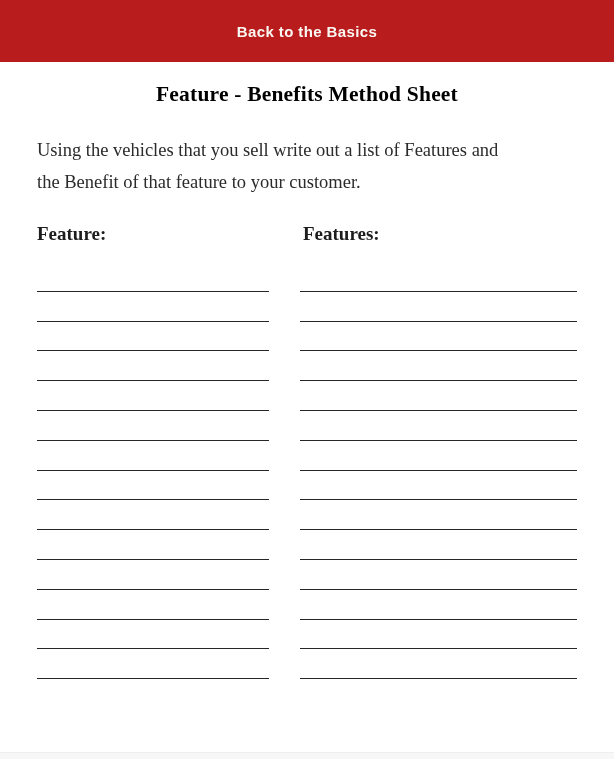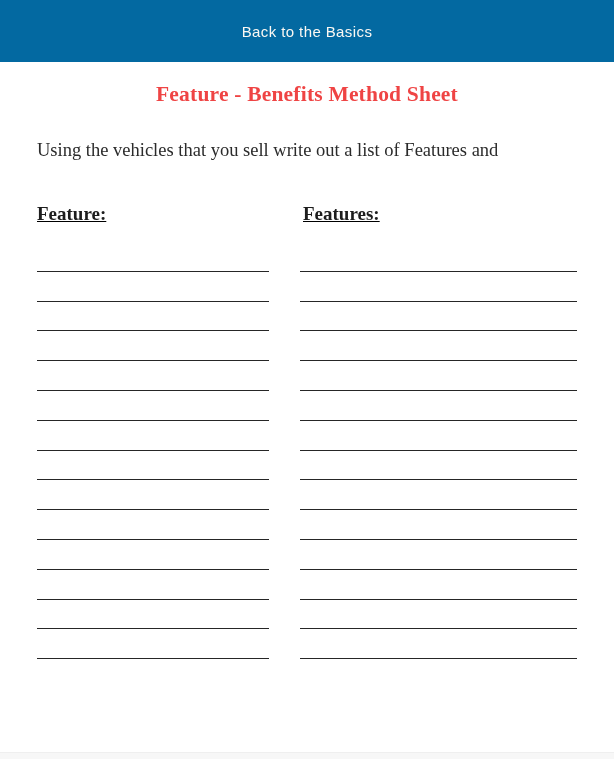--- a/index.html
+++ b/index.html
@@ -24,34 +24,33 @@
     color: #FBF8F3;
     letter-spacing: 0.4px;
   }
   main { padding: 0 37px; }
   h1.sheet-title {
     margin: 19px 0 0 0;
     text-align: center;
     font-size: 21.5px;
     line-height: 27px;
     font-weight: 700;
-    color: #ef4444;
+    color: #000000;
     letter-spacing: 0.2px;
   }
   p.instructions {
     margin: 26px 0 0 0;
     font-size: 18.5px;
     line-height: 32px;
     color: #2b2b2b;
   }
   .labels {
     display: flex;
-    margin-top: 36px;
+    margin-top: 24px;
     line-height: 24px;
-    text-decoration: underline;
   }
   .label {
     font-weight: 700;
     font-size: 19px;
     color: #1d1d1d;
   }
   .label-feature { width: 266px; }
   .lines-wrap {
     display: flex;
     margin-top: 16px;
@@ -67,28 +66,28 @@
     position: absolute;
     left: 0; right: 0; bottom: 0;
     height: 6px;
     background: #f7f7f7;
     border-top: 1px solid #efefef;
   }
 </style>
 </head>
 <body>
 
-<header class="banner" style="background: #0369a1;">
+<header class="banner" style="background: #b91c1c; font-weight: bold;">
   <span class="banner-title" style="color: rgb(251, 248, 243);">Back to the Basics</span>
 </header>
 
 <main>
   <h1 class="sheet-title">Feature - Benefits Method Sheet</h1>
 
-  <p class="instructions"><span>Using the vehicles that you sell write out a list of Features and</span><br></p>
+  <p class="instructions"><span>Using the vehicles that you sell write out a list of Features and</span><br><span>the Benefit of that feature to your customer.</span></p>
 
   <div class="labels">
     <span class="label label-feature">Feature:</span>
     <span class="label label-benefit">Features:</span>
   </div>
 
   <div class="lines-wrap">
     <div class="lines-col lines-col-feature" id="feature-lines">
         <div class="blank-line" style="border-bottom-color: rgb(38, 38, 38);"></div>
         <div class="blank-line" style="border-bottom-color: rgb(38, 38, 38);"></div>

